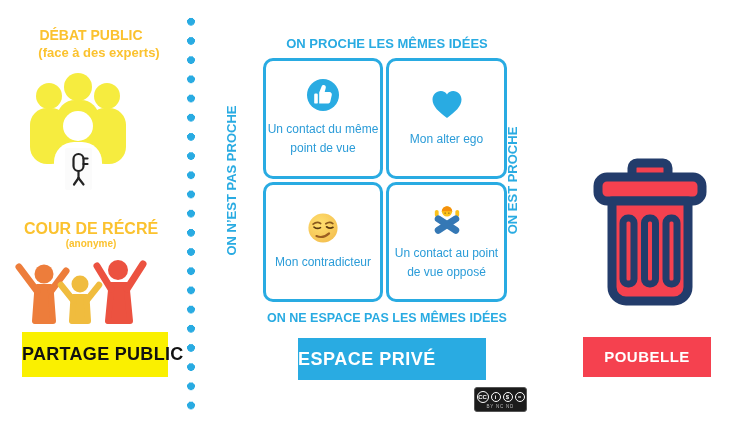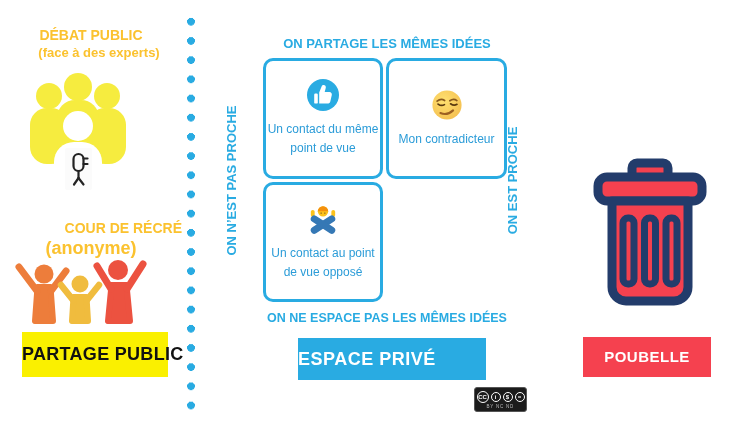--- a/index.html
+++ b/index.html
@@ -4,22 +4,22 @@
 <style>
   html,body{margin:0;padding:0;background:#ffffff;}
   .page{position:relative;width:754px;height:433px;overflow:hidden;
         font-family:"Liberation Sans",sans-serif;background:#ffffff;}
 
   
   .gold-title{position:absolute;left:0;width:182px;text-align:center;
               font-weight:bold;color:#FBC22F;}
   .debat-title{top:27px;font-size:14px;}
   .debat-subtitle{top:45px;font-size:13px;margin-left:8px;}
-  .cour-title{top:220px;font-size:14px;text-align:right;}
-  .cour-subtitle{top:238px;font-size:18px;}
+  .cour-title{top:220px;font-size:16px;}
+  .cour-subtitle{top:238px;font-size:10px;}
   .group-icon{position:absolute;left:28px;top:66px;width:100px;height:124px;}
   .children-icon{position:absolute;left:8px;top:254px;width:146px;height:70px;}
   .espace-public{position:absolute;left:22px;top:332px;width:146px;height:45px;
                  background:#FAF000;color:#111;font-weight:bold;font-size:18px;
                  line-height:45px;text-align:center;white-space:nowrap;letter-spacing:.3px;}
 
   
   .dotted-line{position:absolute;left:187px;top:17px;width:8px;height:403px;
     background-image:radial-gradient(3.9px circle at 4px 4.6px,#29ABE2 98%,transparent 100%);
     background-size:8px 19.2px;background-repeat:repeat-y;}
@@ -109,37 +109,43 @@
       <path d="M100,67 L122,67 L118.5,31 L103.5,31 Z" stroke-width="6" stroke-linejoin="round"></path>
       <line x1="103" y1="35" x2="89" y2="12" stroke-width="7"></line>
       <line x1="119" y1="35" x2="135" y2="10" stroke-width="7"></line>
     </g>
   </svg>
 
   <div class="espace-public">PARTAGE PUBLIC</div>
 
   <div class="dotted-line"></div>
 
-  <div class="axis axis-top">ON PARTAGE LES MÊMES IDÉES</div>
+  <div class="axis axis-top">ON PROCHE LES MÊMES IDÉES</div>
   <div class="axis axis-left">ON N’EST PAS PROCHE</div>
   <div class="axis axis-right">ON EST PROCHE</div>
 
   <div class="matrix">
 
     <div class="quadrant">
       <svg class="q-icon" viewBox="0 0 32 32" xmlns="http://www.w3.org/2000/svg">
         <circle cx="16" cy="16" r="16" fill="#29ABE2"></circle>
         <g fill="#ffffff">
           <rect x="7.2" y="14.6" width="3.6" height="10" rx="1.2"></rect>
           <path d="M12.2,24.6 L20.6,24.6 C21.9,24.6 23,23.7 23.3,22.4 L24.8,15.9 C25.1,14.5 24,13.1 22.5,13.1 L17.7,13.1 L18.8,8.8 C19.1,7.4 18.1,6.1 16.7,6.1 C15.8,6.1 15,6.6 14.6,7.4 L12.2,13.4 Z"></path>
         </g>
       </svg>
       <div class="q-label">Un contact du même point de vue</div>
     </div>
 
+    <div class="quadrant">
+      <svg class="q-icon" viewBox="0 0 32 32" xmlns="http://www.w3.org/2000/svg">
+        <path d="M16,29 C8,23 1.5,17.5 1.5,10.5 C1.5,5.8 5.2,2 9.8,2 C12.5,2 15,3.4 16,5.6 C17,3.4 19.5,2 22.2,2 C26.8,2 30.5,5.8 30.5,10.5 C30.5,17.5 24,23 16,29 Z" fill="#29ABE2"></path>
+      </svg>
+      <div class="q-label">Mon alter ego</div>
+    </div>
 
     <div class="quadrant">
       <svg class="q-icon" viewBox="0 0 34 34" xmlns="http://www.w3.org/2000/svg">
         <defs>
           <radialGradient id="smk" cx="0.4" cy="0.35" r="0.85">
             <stop offset="0" stop-color="#FFE070"></stop>
             <stop offset="1" stop-color="#F2B94A"></stop>
           </radialGradient>
         </defs>
         <circle cx="17" cy="17" r="15.5" fill="url(#smk)"></circle>

